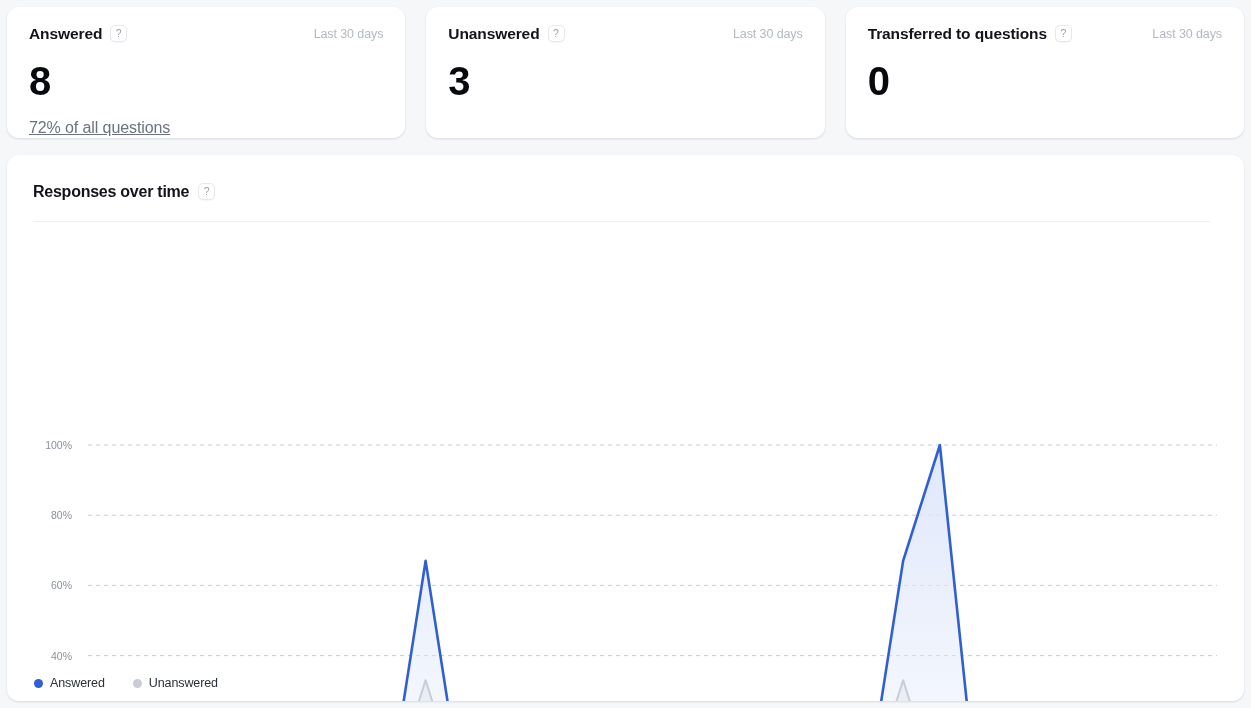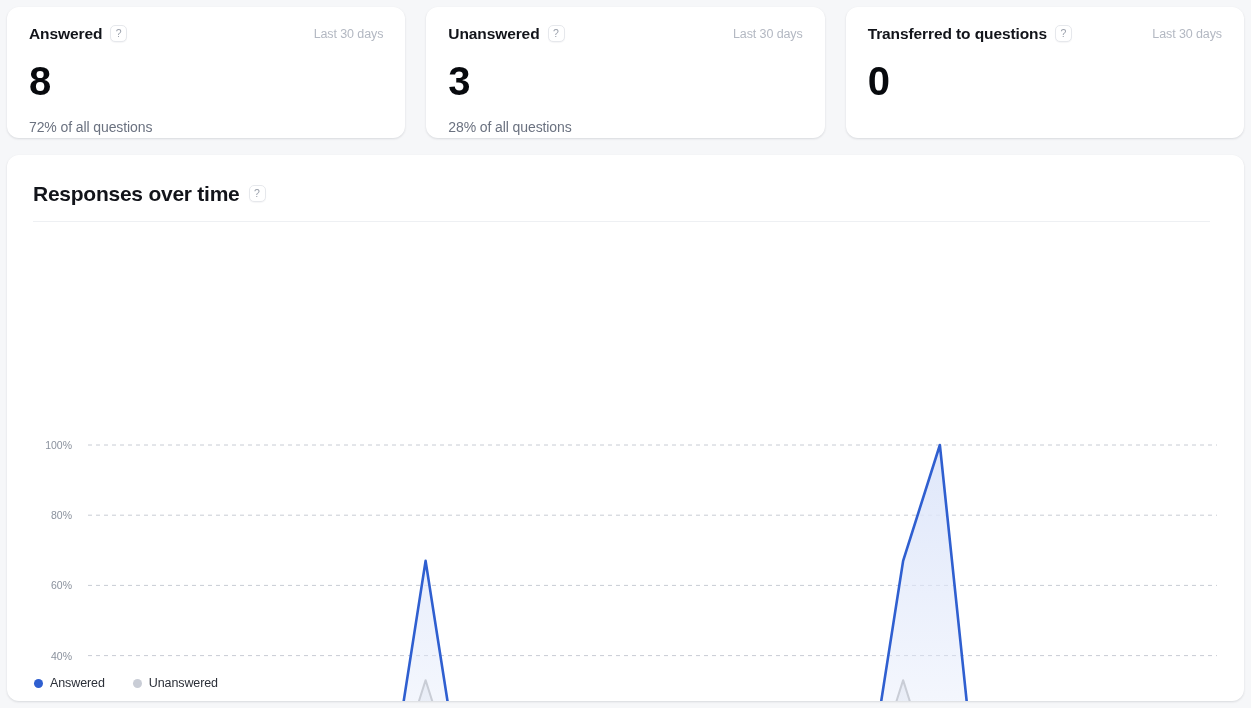--- a/index.html
+++ b/index.html
@@ -71,45 +71,46 @@
   }
   .kpi-value {
     font-size: 40px;
     font-weight: 700;
     color: #07090d;
     line-height: 1;
     margin-top: 19px;
     letter-spacing: -0.9px;
   }
   .kpi-sub {
-    font-size: 14px;
+    font-size: 16px;
     color: #6b7280;
     margin-top: 18px;
     letter-spacing: -0.1px;
+    text-decoration: underline;
   }
   .kpi-sub.empty { visibility: hidden; }
 
   
   .chart-card {
     margin: 17px 7px 0 7px;
     background: #ffffff;
     border-radius: 12px;
     box-shadow: 0 1px 2px rgba(16,24,40,.06), 0 1px 3px rgba(16,24,40,.07);
     height: 546px;
     position: relative;
     overflow: hidden;
   }
   .chart-head {
     display: flex;
     align-items: center;
     gap: 9px;
     padding: 28px 0 0 26px;
   }
   .chart-title {
-    font-size: 21px;
+    font-size: 16px;
     font-weight: 700;
     color: #12141a;
     letter-spacing: -0.25px;
     line-height: 1;
   }
   .chart-divider {
     position: absolute;
     left: 26px;
     right: 34px;
     top: 66px;
@@ -190,21 +191,20 @@
 
   <div class="kpi-card">
     <div class="kpi-head">
       <div class="kpi-head-left">
         <span class="kpi-title">Unanswered</span>
         <span class="help-badge">?</span>
       </div>
       <span class="kpi-period">Last 30 days</span>
     </div>
     <div class="kpi-value">3</div>
-    <div class="kpi-sub">28% of all questions</div>
   </div>
 
   <div class="kpi-card">
     <div class="kpi-head">
       <div class="kpi-head-left">
         <span class="kpi-title">Transferred to questions</span>
         <span class="help-badge">?</span>
       </div>
       <span class="kpi-period">Last 30 days</span>
     </div>

